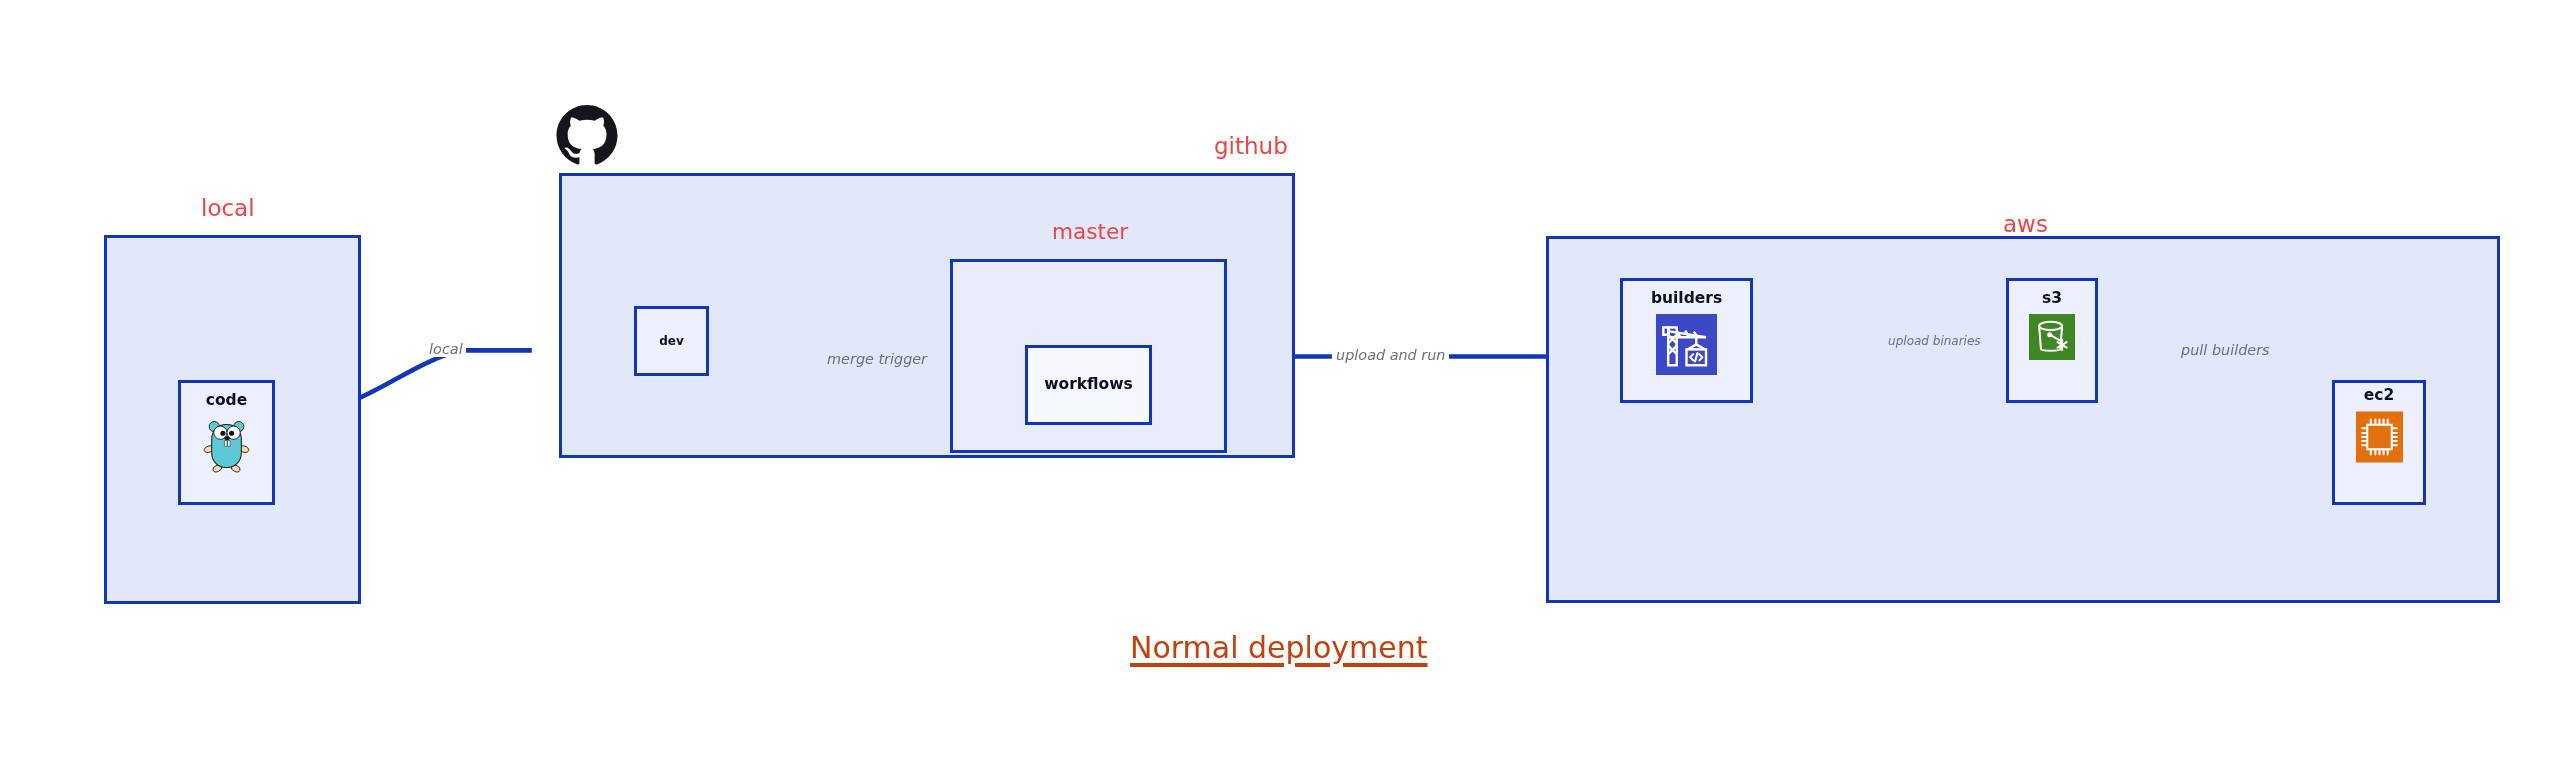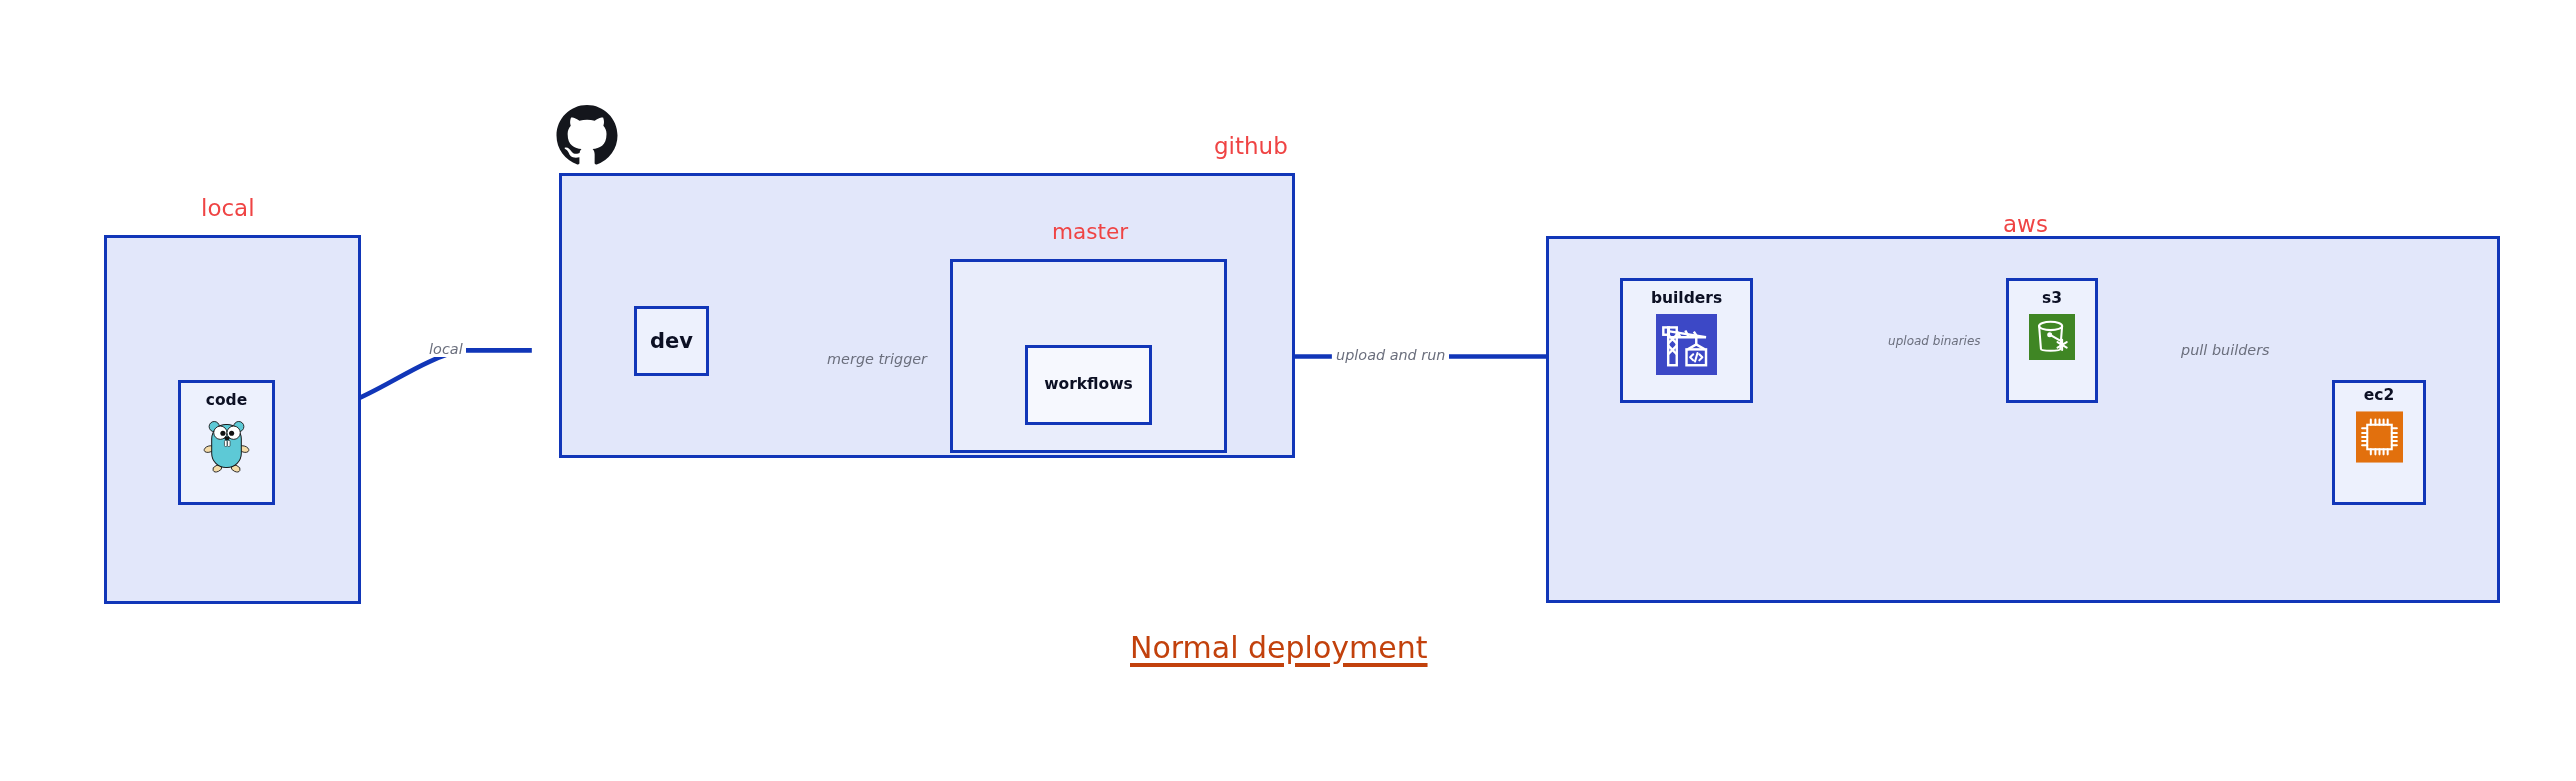--- a/index.html
+++ b/index.html
@@ -101,21 +101,21 @@
         2-.27.68 0 1.36.09 2 .27 1.53-1.04 2.2-.82 2.2-.82.44 1.1.16 1.92.08 2.12.51.56.82 1.27.82
         2.15 0 3.07-1.87 3.75-3.65 3.95.29.25.54.73.54 1.48 0 1.07-.01 1.93-.01 2.2 0 .21.15.46.55.38A8.01
         8.01 0 0 0 16 8c0-4.42-3.58-8-8-8z"></path>
     </svg>
   </div>
 
   <div class="cluster-label" style="left:1214px;top:133px;font-size:23px;">github</div>
   <div class="cluster" style="left:559px;top:173px;width:736px;height:285px;"></div>
 
   <div class="node" style="left:634px;top:306px;width:75px;height:70px;justify-content:center;">
-    <div class="node-label" style="font-size:21px;">dev</div>
+    <div class="node-label" style="font-size:12px;">dev</div>
   </div>
 
   <div class="cluster-label" style="left:1052px;top:219px;font-size:21.6px;">master</div>
   <div class="cluster inner" style="left:950px;top:259px;width:277px;height:194px;"></div>
 
   <div class="node" style="left:1025px;top:345px;width:127px;height:80px;justify-content:center;background:#f6f8fe;">
     <div class="node-label" style="font-size:15.5px;">workflows</div>
   </div>
 
   <div class="cluster-label" style="left:2003px;top:211px;font-size:23px;">aws</div>

